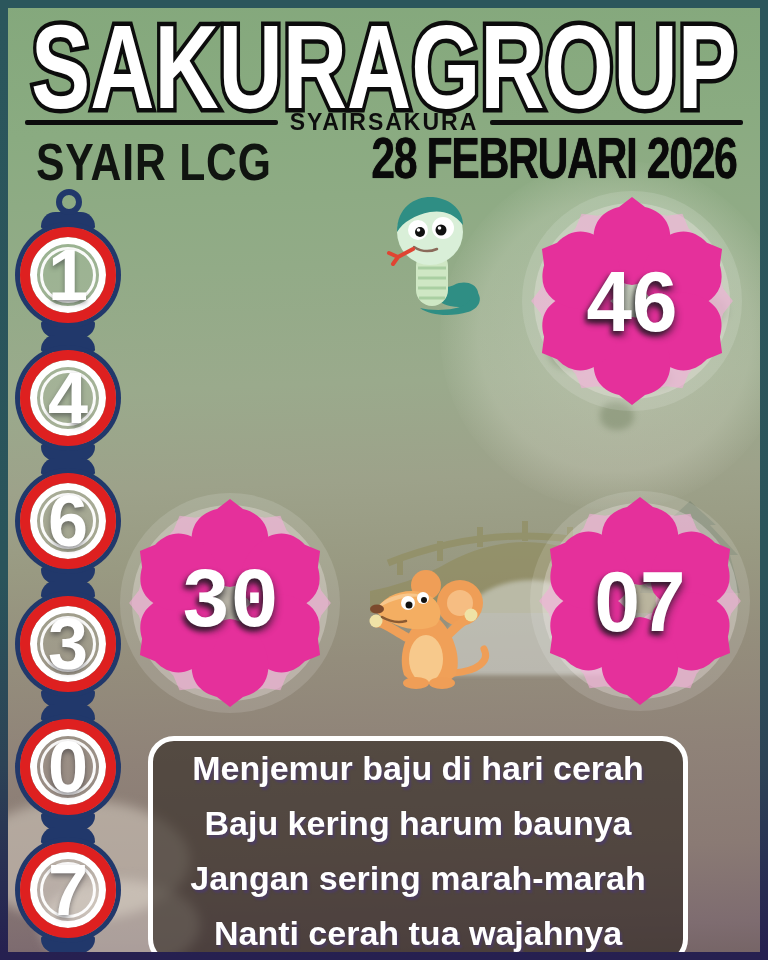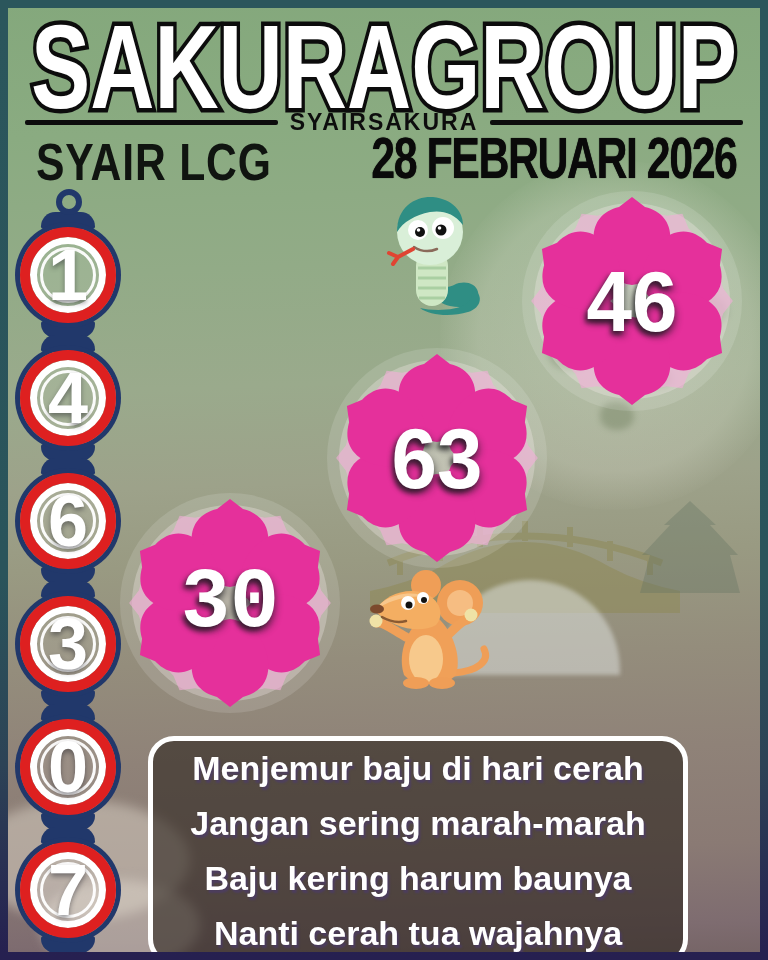--- a/index.html
+++ b/index.html
@@ -187,31 +187,31 @@
       </g>
     </defs>
   </svg>
 
   <div class="flower f46">
     <svg viewBox="-120 -120 240 240">
         <use href="#blossom"></use>
       </svg>
     <div class="num">46</div>
   </div>
-  <div class="flower f63">
-    <svg viewBox="-120 -120 240 240">
-        <use href="#blossom"></use>
-      </svg>
-    <div class="num">63</div>
-  </div>
   <div class="flower f30">
     <svg viewBox="-120 -120 240 240">
         <use href="#blossom"></use>
       </svg>
     <div class="num">30</div>
+  </div>
+  <div class="flower f07">
+    <svg viewBox="-120 -120 240 240">
+        <use href="#blossom"></use>
+      </svg>
+    <div class="num">07</div>
   </div>
 
   <svg class="snake" width="122" height="136" viewBox="0 0 122 136">
     <path d="M60 86 C56 106 62 118 78 122 C96 126 108 118 106 108 C104 99 92 96 82 101 C72 106 66 100 68 88 Z" fill="#2f8e84"></path>
     <path d="M100 104 C112 110 110 124 96 128 C80 133 58 132 48 124 C60 127 84 127 94 120 C102 114 100 108 100 104 Z" fill="#2f8e84"></path>
     <rect x="44" y="66" width="32" height="56" rx="16" fill="#cfe7c4"></rect>
     <g stroke="#aacfa2" stroke-width="3">
       <line x1="46" y1="84" x2="74" y2="84"></line>
         <line x1="46" y1="94" x2="74" y2="94"></line>
       <line x1="46" y1="104" x2="74" y2="104"></line>
@@ -247,19 +247,19 @@
     <ellipse cx="11" cy="46" rx="7" ry="4.5" fill="#7c4a2c"></ellipse>
     <circle cx="42" cy="40" r="7" fill="#fff"></circle>
       <circle cx="43" cy="42" r="3.5" fill="#111"></circle>
     <circle cx="57" cy="35" r="6" fill="#fff"></circle>
       <circle cx="58" cy="37" r="3" fill="#111"></circle>
     <path d="M16 54 Q28 61 40 58" stroke="#8a5a32" stroke-width="2.5" fill="none" stroke-linecap="round"></path>
   </svg>
 
   <div class="poem">
     <div class="line">Menjemur baju di hari cerah</div>
+    <div class="line">Baju kering harum baunya</div>
     <div class="line">Jangan sering marah-marah</div>
-    <div class="line">Baju kering harum baunya</div>
     <div class="line">Nanti cerah tua wajahnya</div>
   </div>
 
   <div class="frame"></div>
 </div>
 
 </body></html>

